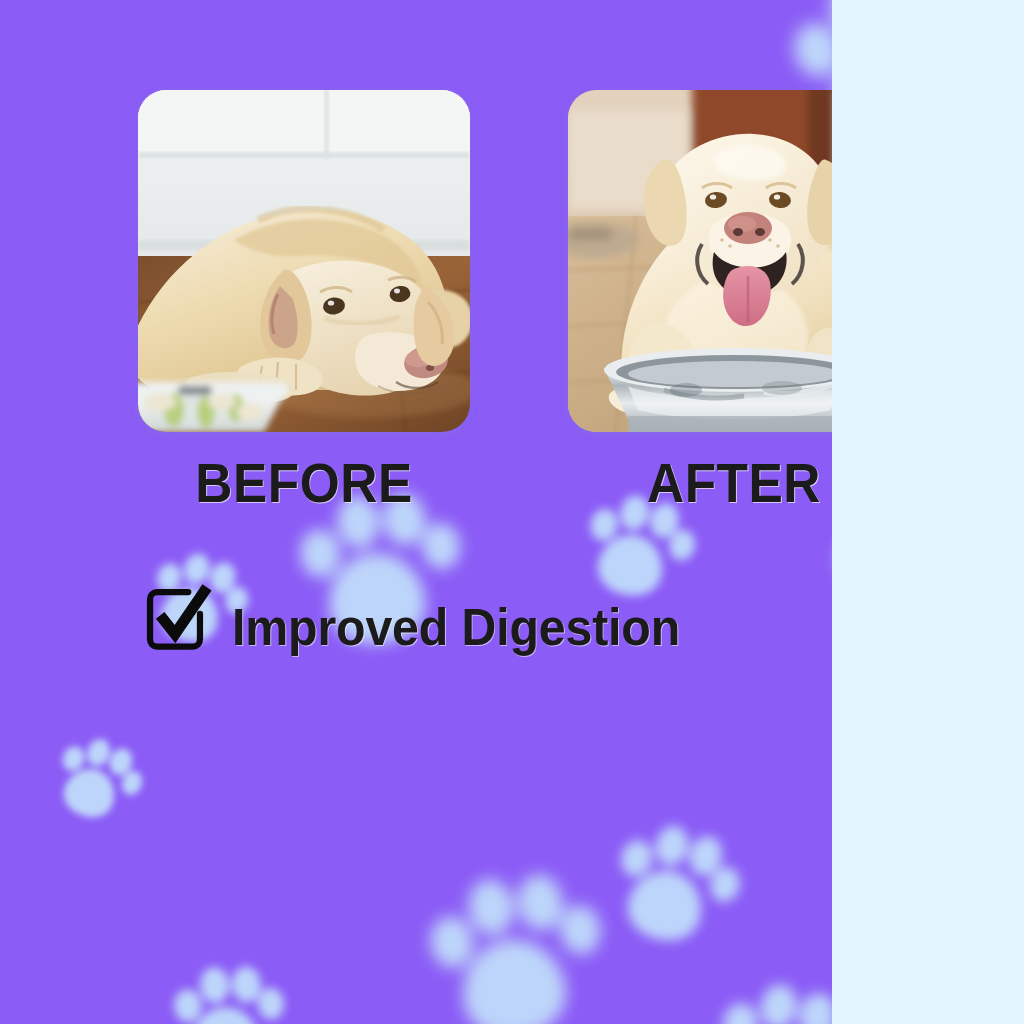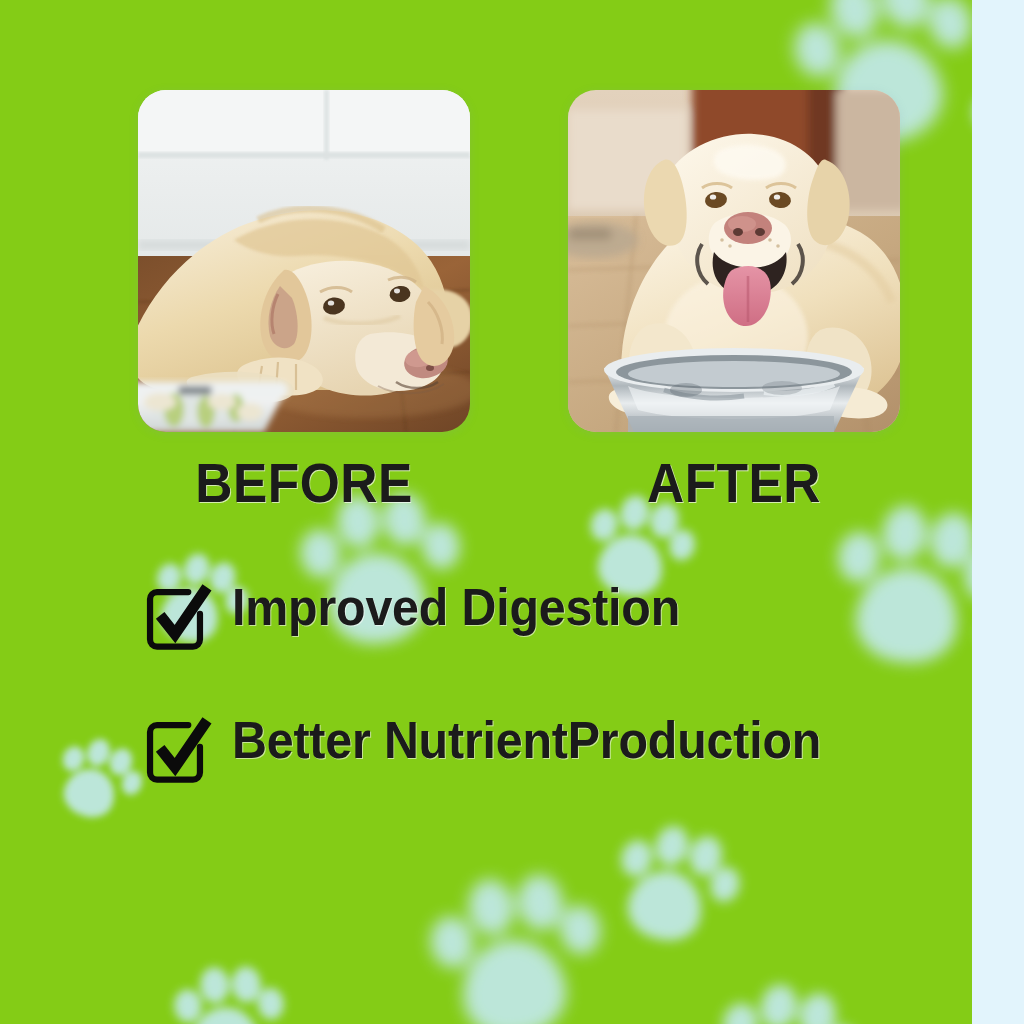--- a/index.html
+++ b/index.html
@@ -2,21 +2,21 @@
 <html><head>
 <meta charset="utf-8">
 <title>Before After Dog Supplement Infographic</title>
 <style>
   html,body{margin:0;padding:0;}
   body{
     width:1024px;height:1024px;overflow:hidden;
     font-family:"Liberation Sans","DejaVu Sans",sans-serif;
     background:#e2f4fc;
   }
-  #stage{position:relative;width:972px;height:1024px;overflow:hidden;background:#84cc16;}
+  #stage{position:relative;width:832px;height:1024px;overflow:hidden;background:#8b5cf6;}
 
   
   #bg-pattern{position:absolute;inset:0;overflow:hidden;pointer-events:none;}
   .paw{position:absolute;filter:blur(7px);opacity:.85;}
   .paw .pad{position:absolute;border-radius:50% 50% 46% 46%/58% 58% 42% 42%;background:#c6ebfb;}
   .paw .toe{position:absolute;border-radius:50%;background:#c6ebfb;}
 
   
   .photo-card{
     position:absolute;width:332px;height:342px;border-radius:28px;overflow:hidden;
@@ -33,21 +33,21 @@
     font-weight:700;font-size:56px;line-height:62px;letter-spacing:.5px;
     color:#1b1b1b;transform:scaleX(.92);transform-origin:center center;
     text-shadow:1px 1px 0 rgba(255,255,255,.65);
     white-space:nowrap;
   }
   #label-before{left:138px;}
   #label-after{left:568px;}
 
   
   #benefits{position:absolute;left:136px;top:578px;width:830px;}
-  .benefit-row{display:flex;align-items:flex-start;height:78px;margin-bottom:55px;}
+  .benefit-row{display:flex;align-items:flex-end;height:78px;margin-bottom:55px;}
   .benefit-row:last-child{margin-bottom:0;}
   .checkbox-icon{flex:0 0 auto;width:78px;height:78px;margin-right:18px;}
   .checkbox-icon svg{display:block;width:78px;height:78px;}
   .benefit-text{
     font-family:"Liberation Sans","DejaVu Sans",sans-serif;
     font-weight:700;font-size:52px;line-height:58px;color:#1b1b1b;
     letter-spacing:-.2px;white-space:nowrap;
     transform:scaleX(.93);transform-origin:left center;
     text-shadow:1px 1px 0 rgba(255,255,255,.55);
   }
@@ -407,24 +407,15 @@
       <span class="checkbox-icon">
         <svg viewBox="0 0 100 100">
           <path d="M82 46 V79 a9 9 0 0 1 -9 9 H27 a9 9 0 0 1 -9 -9 V27 a9 9 0 0 1 9 -9 H67" fill="none" stroke="#0b0b0b" stroke-width="8" stroke-linecap="round"></path>
           <path d="M31 48 L50 72 L91 12" fill="none" stroke="#0b0b0b" stroke-width="14" stroke-linecap="butt" stroke-linejoin="miter"></path>
         </svg>
       </span>
       <span class="benefit-text">Improved Digestion</span>
     </div>
 
 
-    <div class="benefit-row">
-      <span class="checkbox-icon">
-        <svg viewBox="0 0 100 100">
-          <path d="M82 46 V79 a9 9 0 0 1 -9 9 H27 a9 9 0 0 1 -9 -9 V27 a9 9 0 0 1 9 -9 H67" fill="none" stroke="#0b0b0b" stroke-width="8" stroke-linecap="round"></path>
-          <path d="M31 48 L50 72 L91 12" fill="none" stroke="#0b0b0b" stroke-width="14" stroke-linecap="butt" stroke-linejoin="miter"></path>
-        </svg>
-      </span>
-      <span class="benefit-text">Better NutrientProduction</span>
-    </div>
 
   </div>
 </div>
 
 </body></html>

